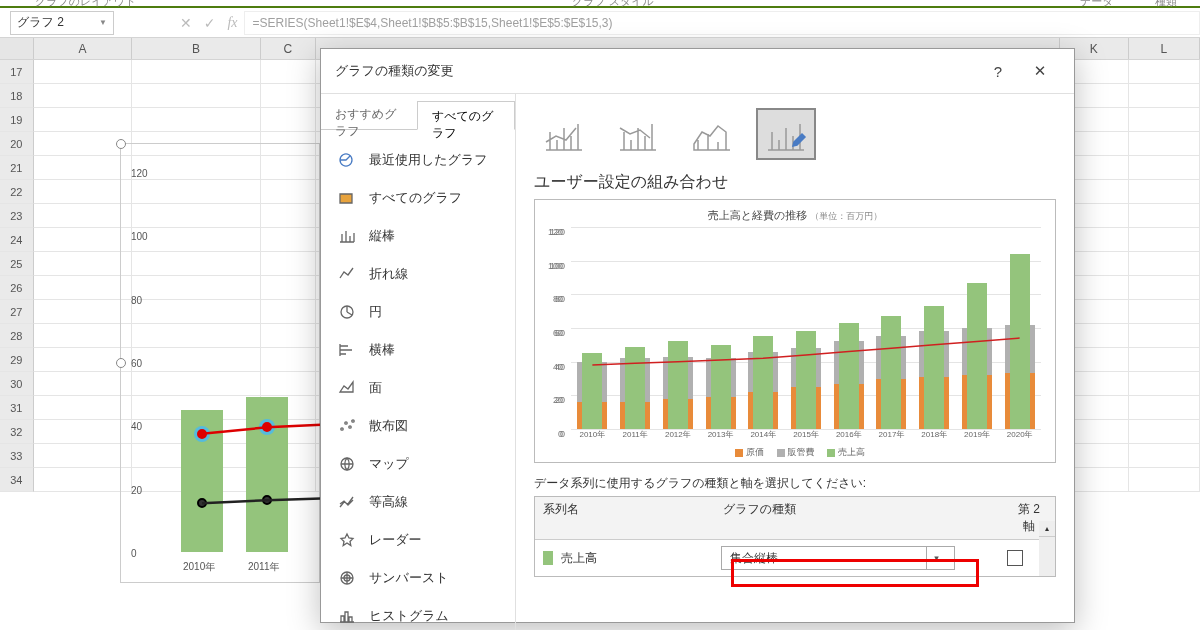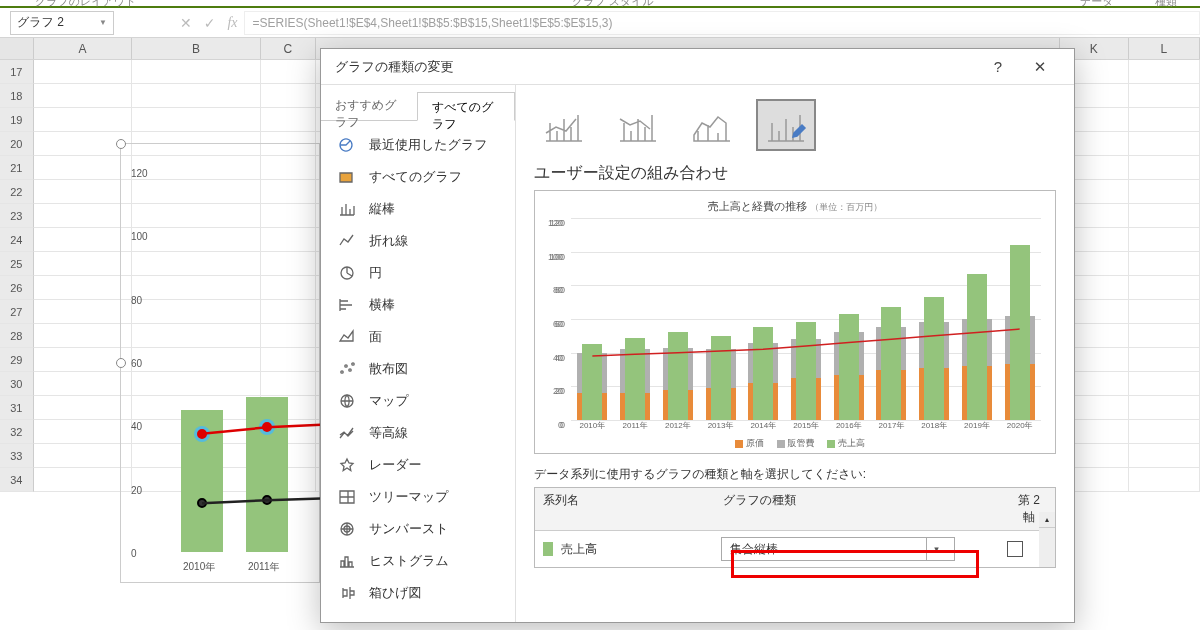--- a/index.html
+++ b/index.html
@@ -29,33 +29,33 @@
 .cell { border-right: 1px solid #e5e5e5; border-bottom: 1px solid #e5e5e5; }
 
 
 .sheet-chart { position: absolute; left: 120px; top: 105px; width: 200px; height: 440px; border: 1px solid #ccc; }
 .sheet-chart .handle { position: absolute; width: 10px; height: 10px; border: 1px solid #888; background: #fff; border-radius: 5px; }
 .sheet-chart .handle.tl { left: -5px; top: -5px; } 
 .sheet-chart .handle.ml { left: -5px; top: 50%; margin-top: -5px; }
 
 
 .dialog { position: absolute; left: 320px; top: 48px; width: 755px; height: 575px; background: #fff; border: 1px solid #999; box-shadow: 0 8px 30px rgba(0,0,0,0.25); z-index: 10; }
-.dialog-title { height: 36px; display: flex; align-items: center; padding: 0 14px; border-bottom: 1px solid #e0e0e0; }
+.dialog-title { height: 45px; display: flex; align-items: center; padding: 0 14px; border-bottom: 1px solid #e0e0e0; }
 .dialog-title .t { font-size: 13px; }
 .dialog-title .btns { margin-left: auto; display: flex; gap: 2px; }
 .dialog-title .btns span { width: 40px; height: 30px; display: flex; align-items: center; justify-content: center; font-size: 15px; color: #444; }
 
 .dlg-body { display: flex; height: calc(100% - 36px); }
 .dlg-left { width: 196px; padding-top: 6px; border-right: 1px solid #e0e0e0; }
 .tabs { display: flex; height: 30px; border-bottom: 1px solid #ccc; font-size: 12px; }
 .tabs .tab { padding: 6px 14px; color: #666; }
 .tabs .tab.active { background: #fff; border: 1px solid #ccc; border-bottom: 1px solid #fff; position: relative; top: 1px; color: #000; }
 
 .cat-list { padding-top: 8px; }
-.cat-list .item { display: flex; align-items: center; gap: 12px; padding: 7px 16px; font-size: 13px; color: #333; }
+.cat-list .item { display: flex; align-items: center; gap: 12px; padding: 7px 16px; font-size: 13px; color: #333; margin-top: 6px; }
 .cat-list .item .ico { width: 20px; height: 16px; color: #666; display: flex; align-items: center; justify-content: center; }
 .cat-list .item .ico svg { width: 18px; height: 16px; stroke: #666; fill: none; stroke-width: 1.3; }
 
 .dlg-right { flex: 1; padding: 14px 18px; display: flex; flex-direction: column; }
 .combo-icons { display: flex; gap: 14px; margin-bottom: 12px; }
 .combo-icons .ci { width: 60px; height: 52px; border: 1px solid transparent; display: flex; align-items: center; justify-content: center; }
 .combo-icons .ci svg { width: 44px; height: 40px; stroke: #999; fill: none; stroke-width: 1.5; }
 .combo-icons .ci.selected { background: #ddd; border: 2px solid #888; }
 .combo-icons .ci.custom svg path.pen { stroke: #4a7cc4; fill: #4a7cc4; }
 
@@ -430,28 +430,20 @@
             </span>
             <span>等高線</span>
           </div>
           <div class="item">
             <span class="ico">
               <svg viewBox="0 0 18 16">
                 <path d="M9 2l2 4 4 .5-3 3 .8 4L9 11l-3.8 2.5.8-4-3-3 4-.5z" stroke="#666" fill="none"></path>
               </svg>
             </span>
             <span>レーダー</span>
-          </div>
-          <div class="item">
-            <span class="ico">
-              <svg viewBox="0 0 18 16">
-                <path d="M2 2h14v12H2zM2 8h8V2M10 8v6M10 8h6" stroke="#666" fill="none"></path>
-              </svg>
-            </span>
-            <span>ツリーマップ</span>
           </div>
           <div class="item">
             <span class="ico">
               <svg viewBox="0 0 18 16">
                 <circle cx="9" cy="8" r="6" stroke="#666" fill="none"></circle>
                 <circle cx="9" cy="8" r="3" stroke="#666" fill="none"></circle>
                 <path d="M9 2v12M3 8h12" stroke="#666"></path>
               </svg>
             </span>
             <span>サンバースト</span>

